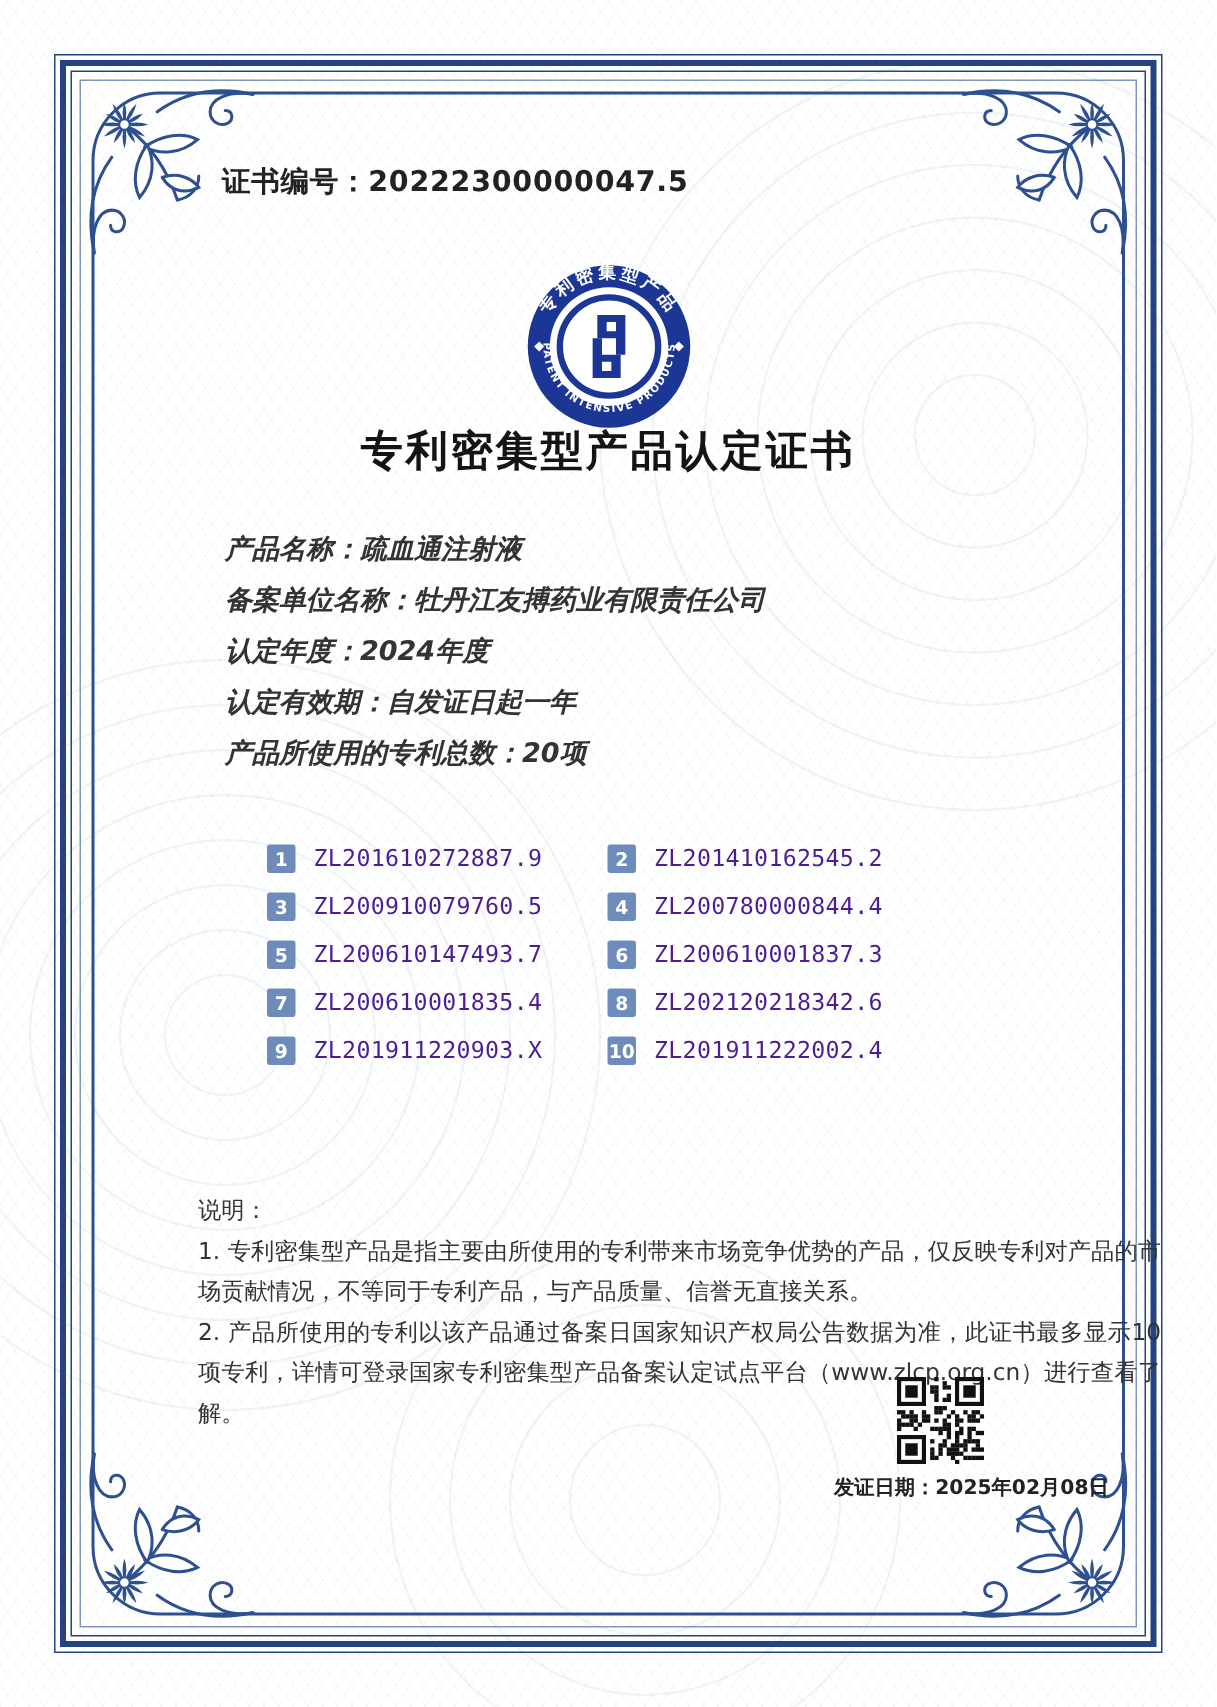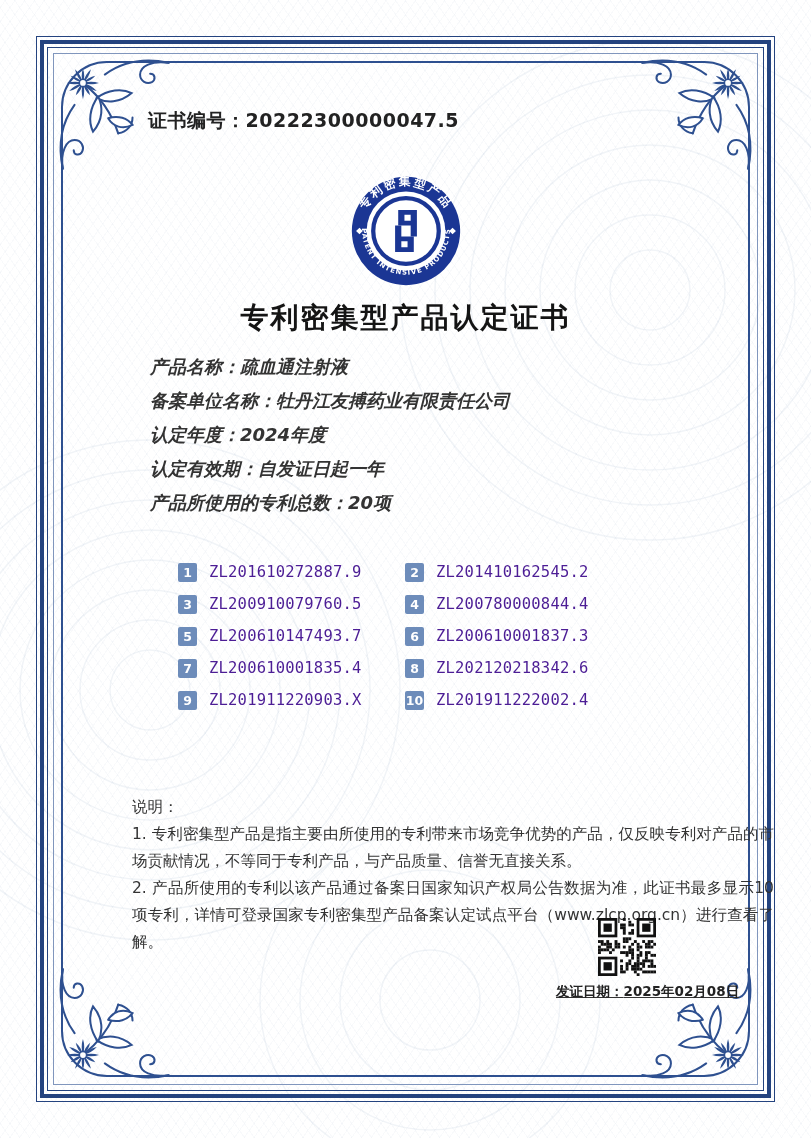--- a/index.html
+++ b/index.html
@@ -28,21 +28,21 @@
 
   .content{position:absolute;inset:0;z-index:4;}
 
   
   .cert-no{position:absolute;left:148px;top:108px;font-size:19px;font-weight:bold;color:#222;letter-spacing:.5px;}
 
   
   .logo{position:absolute;left:50%;top:174px;transform:translateX(-50%);width:114px;height:114px;}
 
   
-  .title{position:absolute;left:0;right:0;top:299px;text-align:center;
+  .title{position:absolute;left:0;right:0;top:282px;text-align:center;
          font-family:"DejaVu Serif","Liberation Serif",serif;
          font-size:28px;font-weight:bold;color:#141414;letter-spacing:2px;}
 
   
   .fields{position:absolute;left:150px;top:356px;}
   .field{height:34px;line-height:22px;font-size:18px;font-weight:bold;color:#333;font-style:italic;}
 
   
   .patents{position:absolute;left:178px;top:562px;display:grid;
            grid-template-columns:227px 227px;row-gap:12px;}
@@ -51,21 +51,21 @@
            display:flex;align-items:center;justify-content:center;
            font-size:12.5px;font-weight:bold;flex:0 0 19px;}
   .p-id{margin-left:12px;font-family:"DejaVu Sans Mono","Liberation Mono",monospace;
         font-size:15.5px;color:#4c1d95;letter-spacing:.2px;}
 
   
   .notes{position:absolute;left:92px;top:794px;width:642px;font-size:15.5px;line-height:27px;color:#333;margin-left:40px;}
   .notes p{margin:0;text-align:justify;}
 
   
-  .footer{position:absolute;left:556px;top:918px;width:142px;text-align:center;text-decoration:underline;}
+  .footer{position:absolute;left:556px;top:918px;width:142px;text-align:center;}
   .qr{display:block;margin:0 auto;width:58px;height:58px;}
   .issue-date{margin-top:7px;font-size:13.5px;font-weight:bold;color:#222;white-space:nowrap;}
 </style>
 </head>
 <body>
 
 <div class="cert">
 
   <svg class="wm" width="811" height="1138">
     <g fill="none" stroke="#e8edf3" stroke-width="1.5">

